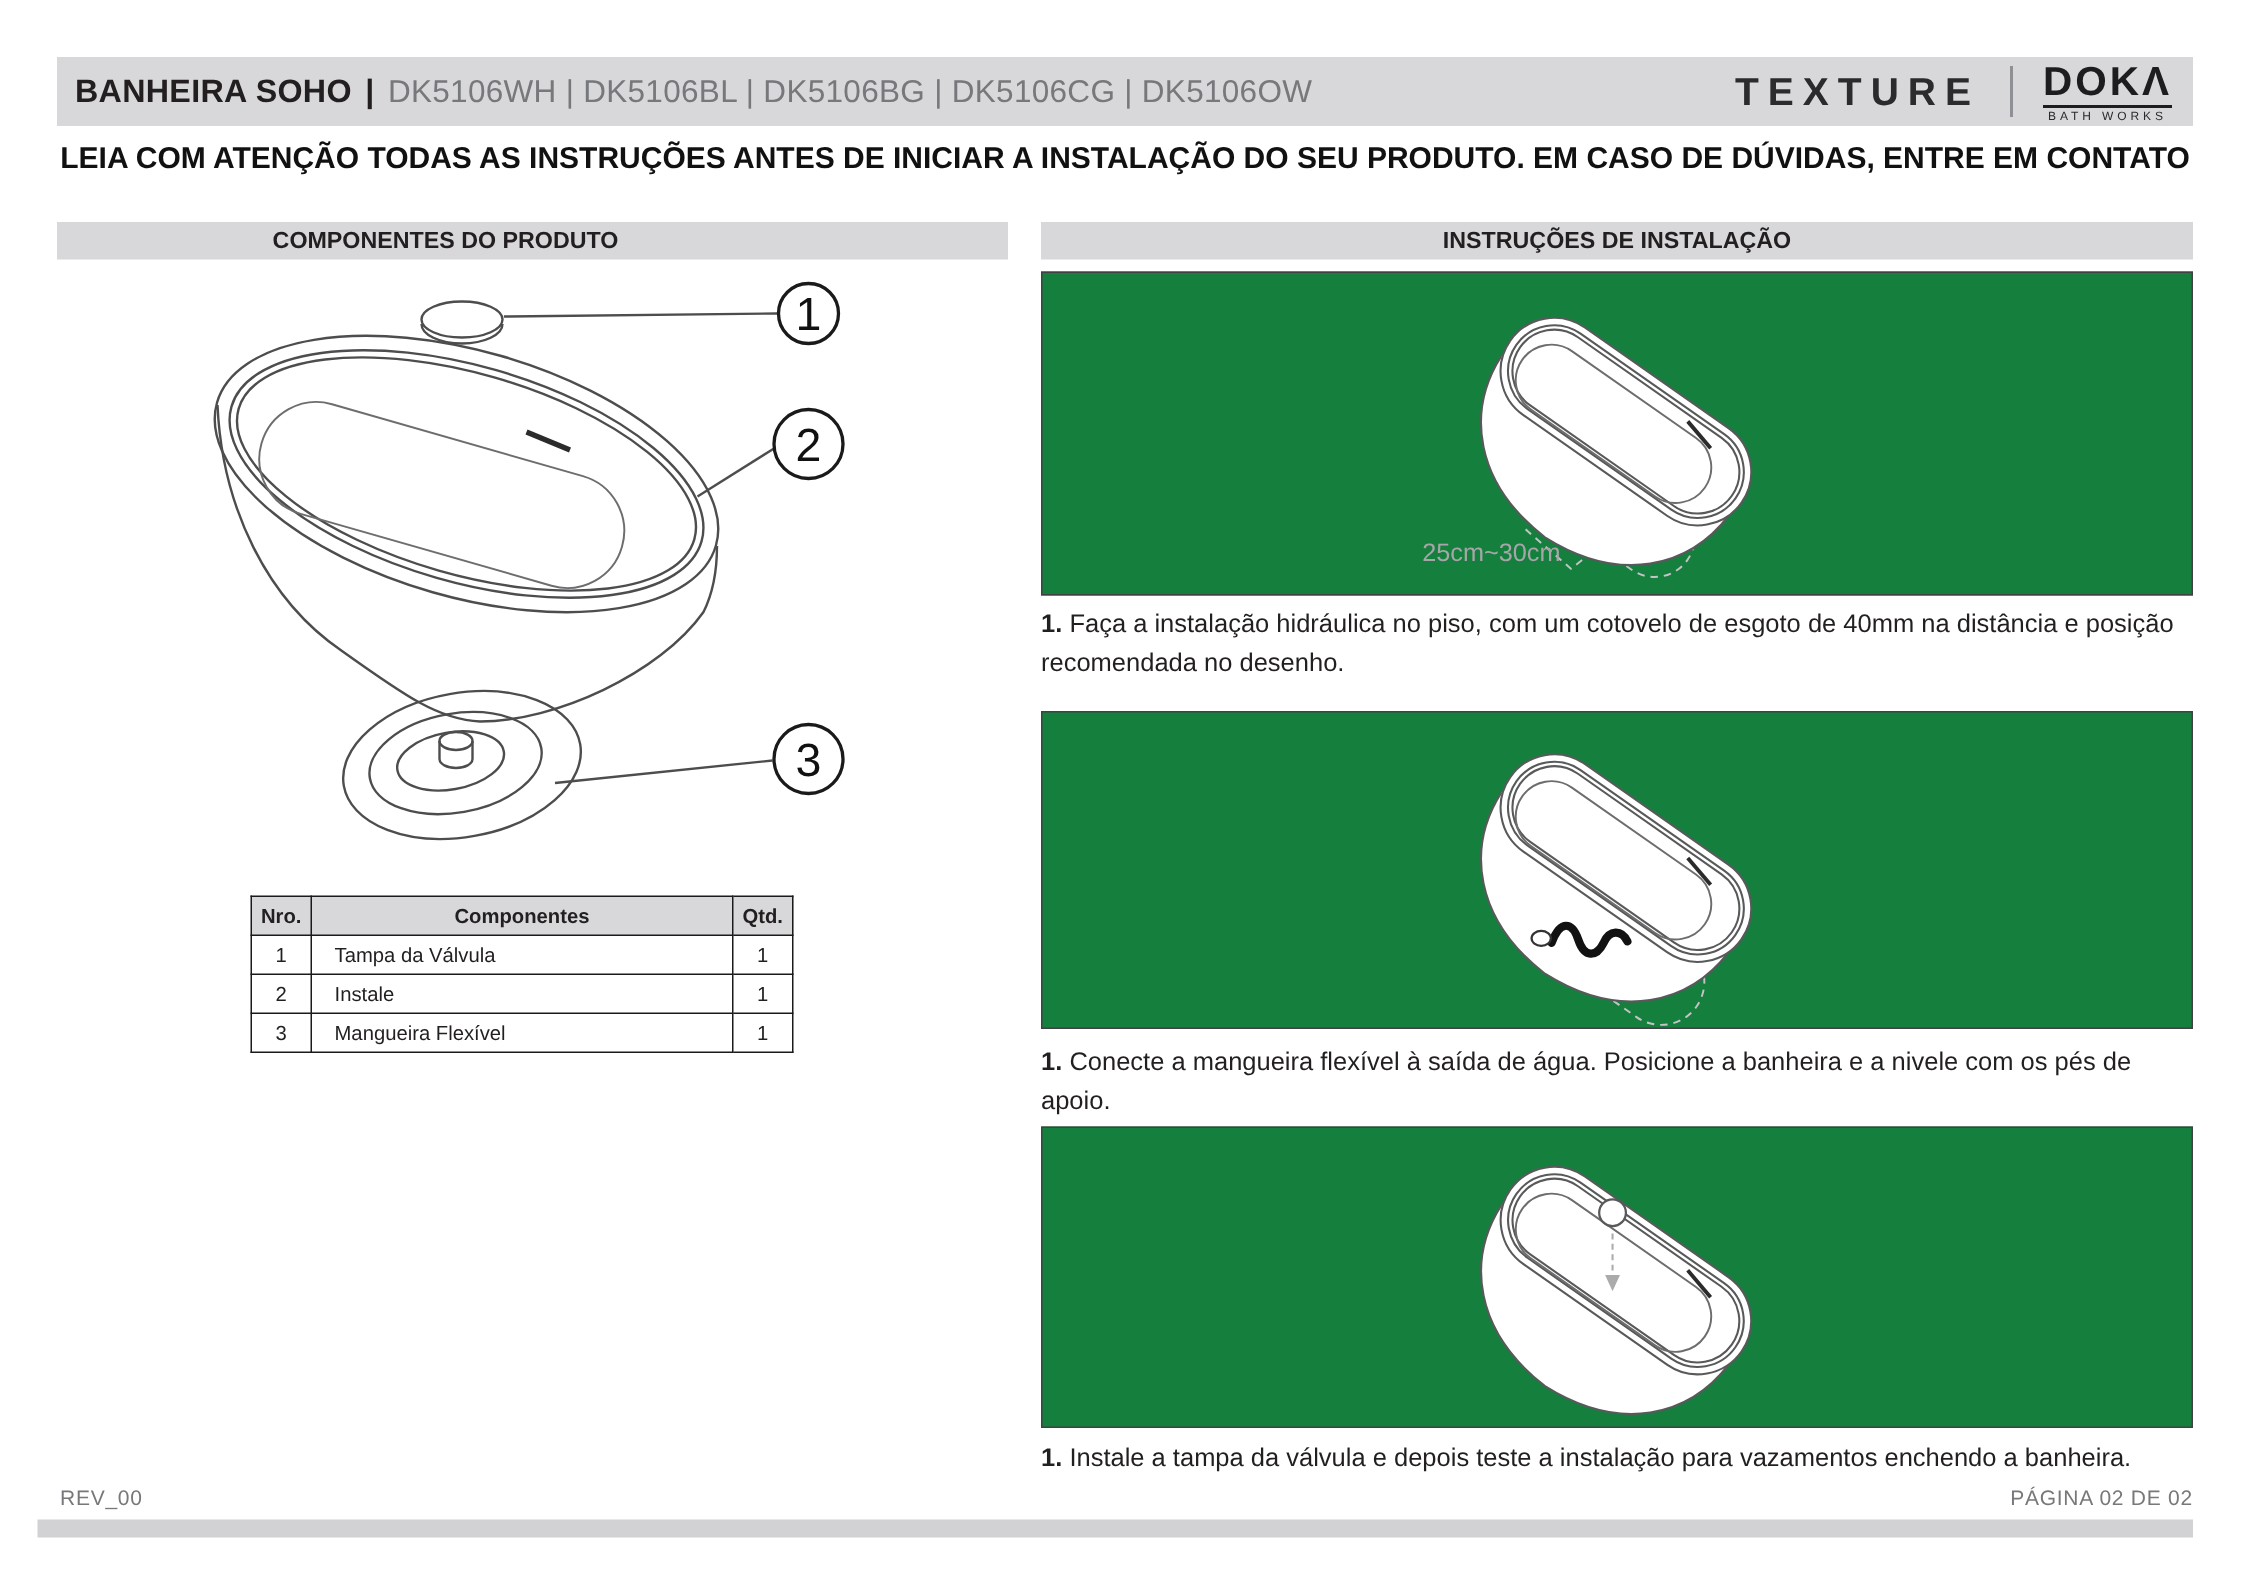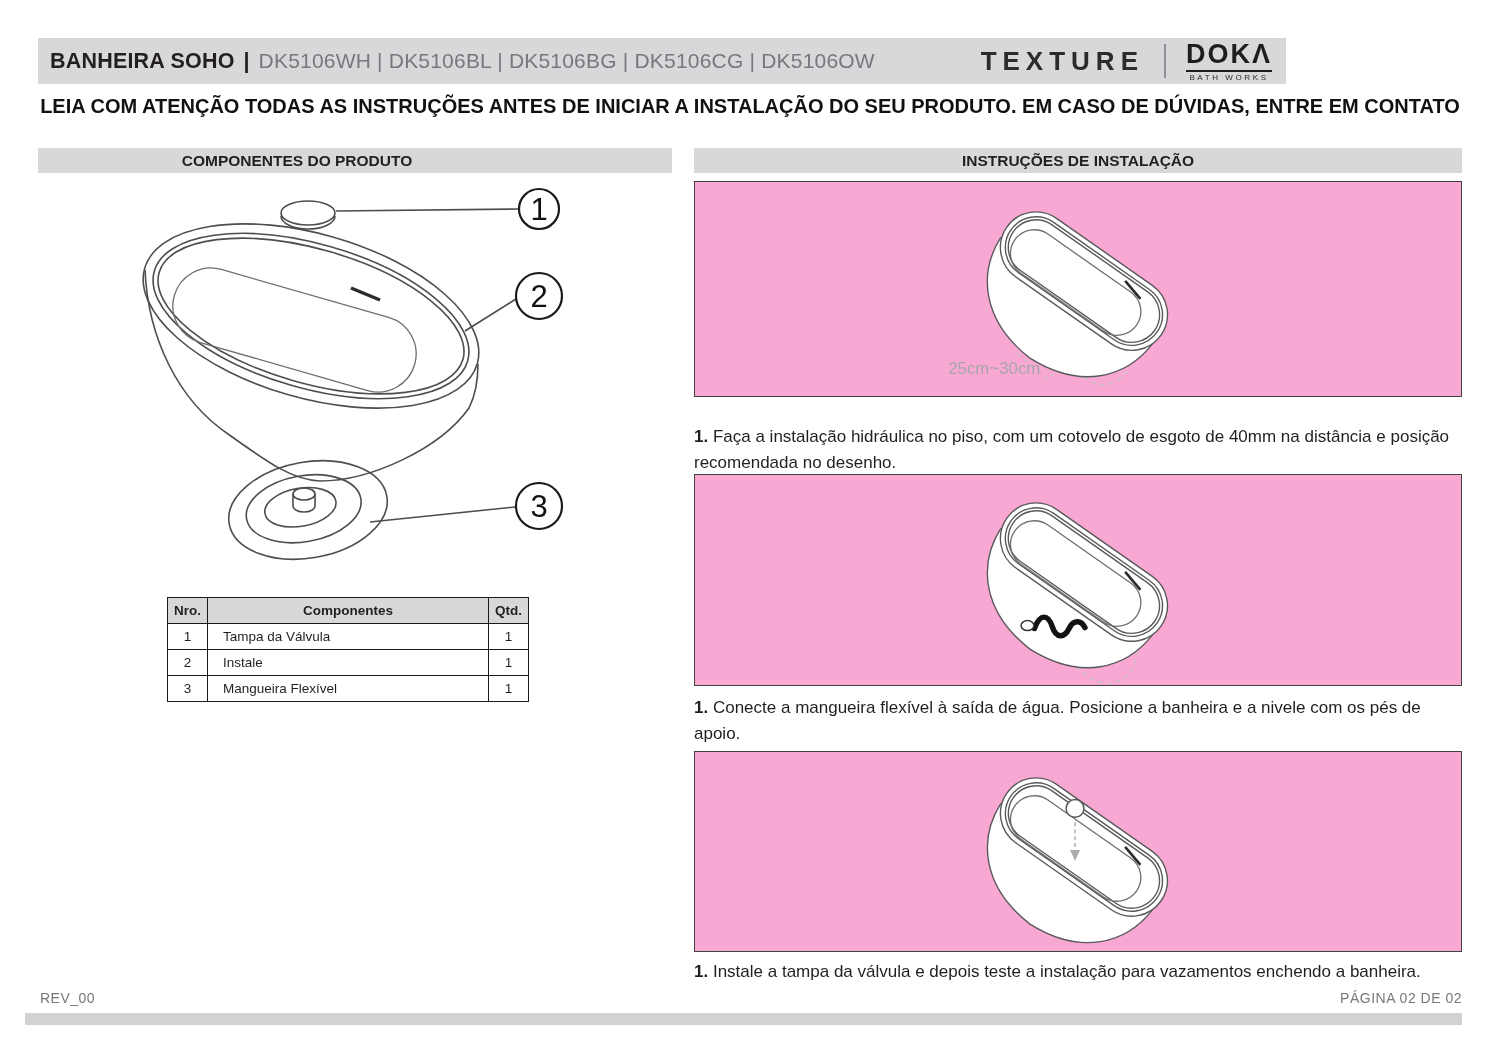--- a/index.html
+++ b/index.html
@@ -6,21 +6,21 @@
   html,body { background:#ffffff; }
   body {
     width:1500px; height:1061px; position:relative;
     font-family:"Liberation Sans", sans-serif;
     color:#231f20; overflow:hidden;
   }
   .abs { position:absolute; }
 
   
   .header-bar {
-    left:38px; top:38px; width:1248px; height:46px;
+    left:38px; top:38px; width:1424px; height:46px;
     background:#d8d8da; display:flex; align-items:center;
     justify-content:space-between; padding:0 14px 0 12px;
   }
   .title-wrap { display:flex; align-items:baseline; gap:9px; white-space:nowrap; }
   .product-title { font-size:21.5px; font-weight:bold; color:#231f20; letter-spacing:0.2px; }
   .title-sep { font-size:21.5px; font-weight:bold; color:#231f20; }
   .model-codes { font-size:21px; font-weight:400; color:#77787b; letter-spacing:0.2px; }
   .brand-wrap { display:flex; align-items:center; gap:20px; }
   .brand-texture { font-size:26px; font-weight:600; letter-spacing:6px; color:#2b2b2d; }
   .brand-divider { width:2px; height:34px; background:#8f9093; }
@@ -55,28 +55,28 @@
   }
   table.components th, table.components td {
     border:1.6px solid #1a1a1a; height:26px; vertical-align:middle;
   }
   table.components th { background:#d8d8da; font-weight:bold; text-align:center; }
   td.c-nro, td.c-qtd { width:40px; text-align:center; }
   th.c-comp, td.c-comp { width:281px;margin-top:20px; }
   td.c-comp { text-align:left; padding-left:15px; }
 
   
-  .fig { left:694px; width:768px; border:1.6px solid #414042; background:#f9a8d4; }
+  .fig { left:694px; width:768px; border:1.6px solid #414042; background:#15803d; }
   .fig-1 { top:181px; height:216px; }
   .fig-2 { top:474px; height:212px; }
   .fig-3 { top:751px; height:201px; }
   .fig svg { display:block; width:100%; height:100%; }
 
   .caption { left:694px; width:768px; font-size:17px; line-height:1.55; color:#231f20; }
-  .cap-1 { top:403px;margin-top:21px; }
+  .cap-1 { top:403px; }
   .cap-2 { top:695px; }
   .cap-3 { top:959px; }
   .step-num { font-weight:bold; }
 
   
   .footer-rev { left:40px; top:990px; font-size:14px; color:#77787b; letter-spacing:0.5px; }
   .footer-page { top:990px; right:38px; font-size:14px; color:#77787b; letter-spacing:0.5px; }
   .footer-bar { left:25px; top:1013px; width:1437px; height:12px; background:#d2d2d4; }
 
   

